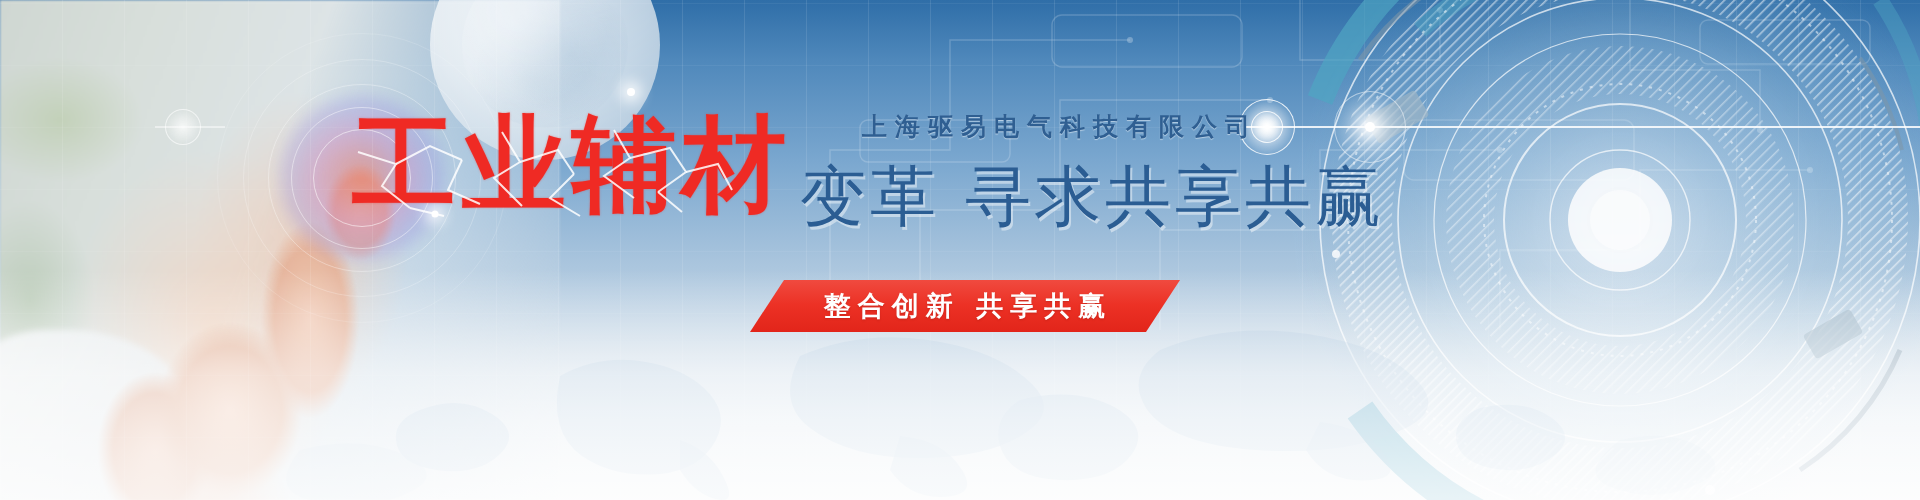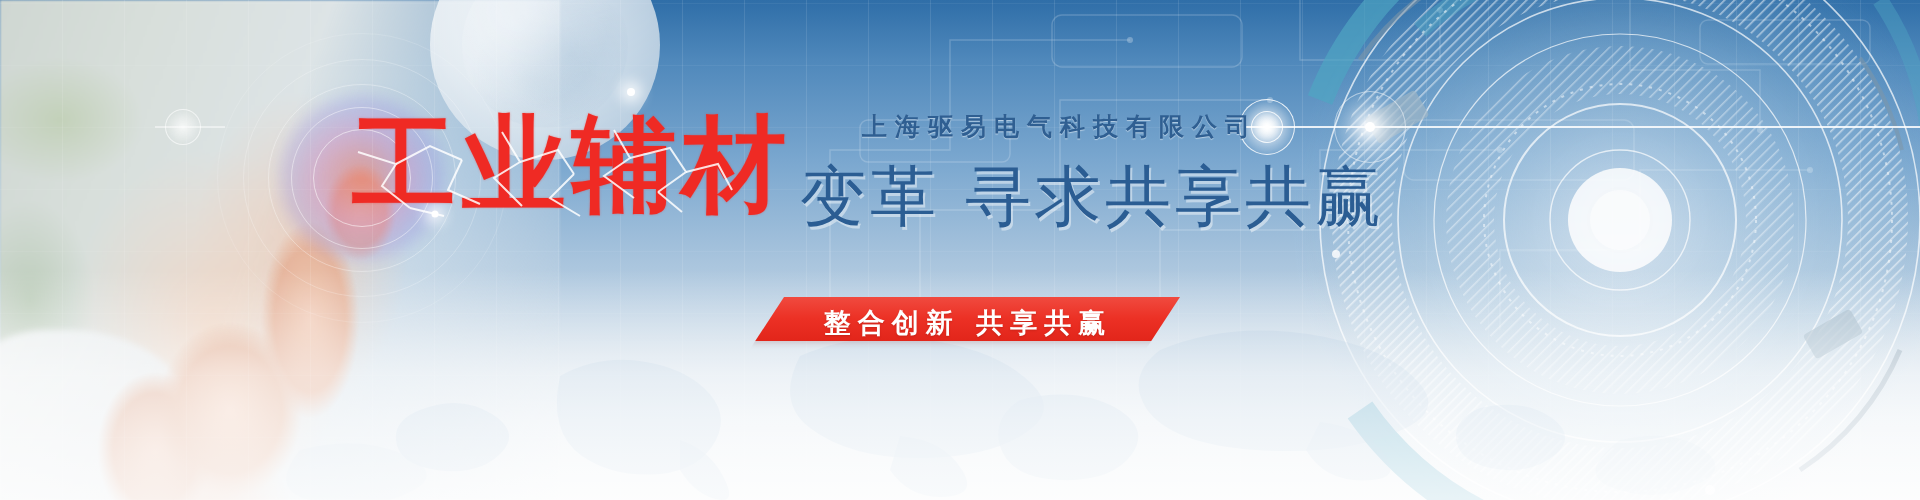--- a/index.html
+++ b/index.html
@@ -125,21 +125,21 @@
 
   .headline{
     position:absolute;left:800px;top:160px;
     font-size:66px;line-height:74px;font-weight:normal;letter-spacing:4px;
     color:#2b5d93;
     font-family:"DejaVu Sans","Liberation Sans",sans-serif;
     text-shadow:2px 3px 0 rgba(255,255,255,.45);
   }
 
   .ribbon{
-    position:absolute;left:750px;top:297px;width:430px;height:44px;
+    position:absolute;left:750px;top:280px;width:430px;height:52px;
     background:linear-gradient(180deg,#f04a3f 0%,#ec3125 48%,#e2251a 100%);
     clip-path:polygon(34px 0,430px 0,396px 52px,0 52px);
     box-shadow:0 2px 6px rgba(120,30,20,.18);
   }
   .ribbon-text{
     position:absolute;left:0;top:0;width:430px;height:52px;
     display:flex;align-items:center;justify-content:center;
     color:#fff;font-size:27px;font-weight:bold;letter-spacing:7px;
     font-family:"DejaVu Sans","Liberation Sans",sans-serif;
     text-shadow:0 1px 2px rgba(140,25,18,.35);

